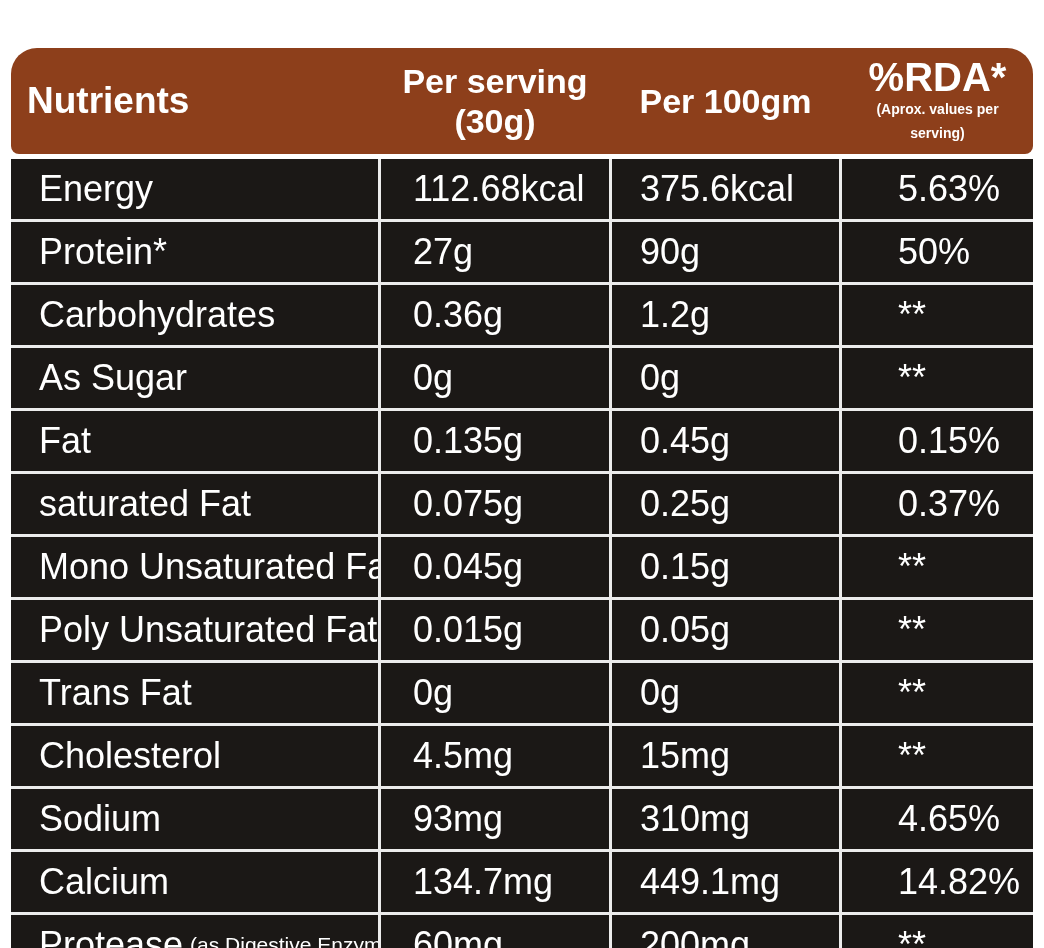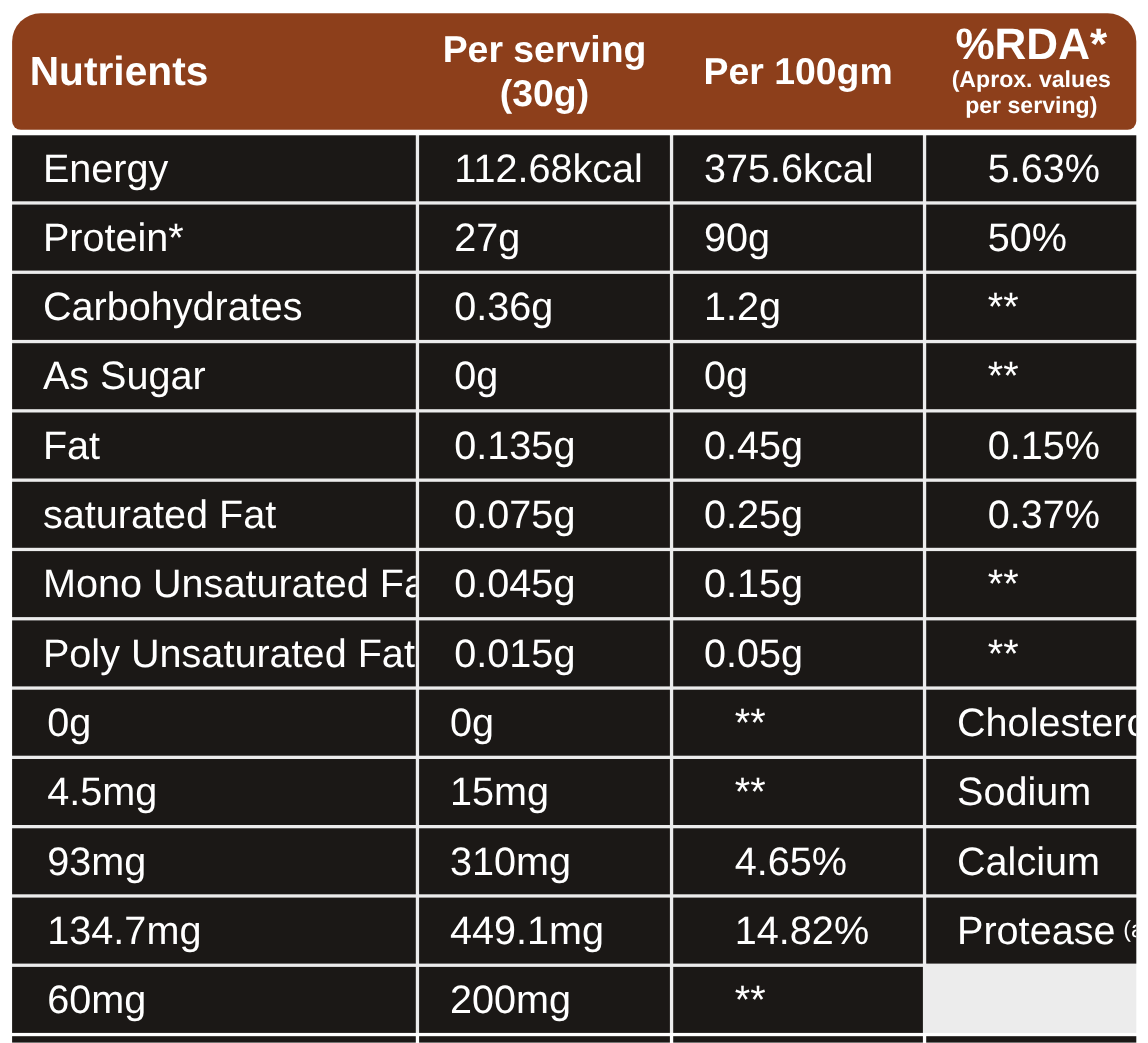--- a/index.html
+++ b/index.html
@@ -26,34 +26,35 @@
     height: 106px;
     background: var(--header-bg);
     border-radius: 26px 26px 8px 8px;
     display: grid;
     grid-template-columns: 367px 228px 227px 1fr;
     column-gap: 3px;
     align-items: center;
     color: var(--text-light);
     font-weight: bold;
     margin-bottom: 5px;
+    margin-top: 36px;
   }
   .hc { text-align: center; line-height: 40px; }
   .hc1 {
     text-align: left;
     padding-left: 16px;
     font-size: 37px;
   }
   .hc2, .hc3 { font-size: 34px; }
   .hc2 .line { display: block; }
   .hc4 { line-height: normal; padding-top: 2px; }
   .hc4 .big { display: block; font-size: 40px; line-height: 36px; }
   .hc4 .sub {
     display: block;
-    font-size: 21px;
+    font-size: 14px;
     line-height: 24px;
     max-width: 160px;
     margin: 2px auto 0 auto;
   }
   
   .table-body {
     display: grid;
     grid-template-columns: 367px 228px 227px 1fr;
     grid-auto-rows: 60px;
     gap: 3px;
@@ -160,20 +161,24 @@
   <div class="cell c4">**</div>
 
   <div class="cell c1">
     <span class="nname">Poly Unsaturated Fat</span>
 
   </div>
   <div class="cell c2">0.015g</div>
   <div class="cell c3">0.05g</div>
   <div class="cell c4">**</div>
 
+  <div class="cell c1">
+    <span class="nname">Trans Fat</span>
+
+  </div>
   <div class="cell c2">0g</div>
   <div class="cell c3">0g</div>
   <div class="cell c4">**</div>
 
   <div class="cell c1">
     <span class="nname">Cholesterol</span>
 
   </div>
   <div class="cell c2">4.5mg</div>
   <div class="cell c3">15mg</div>

